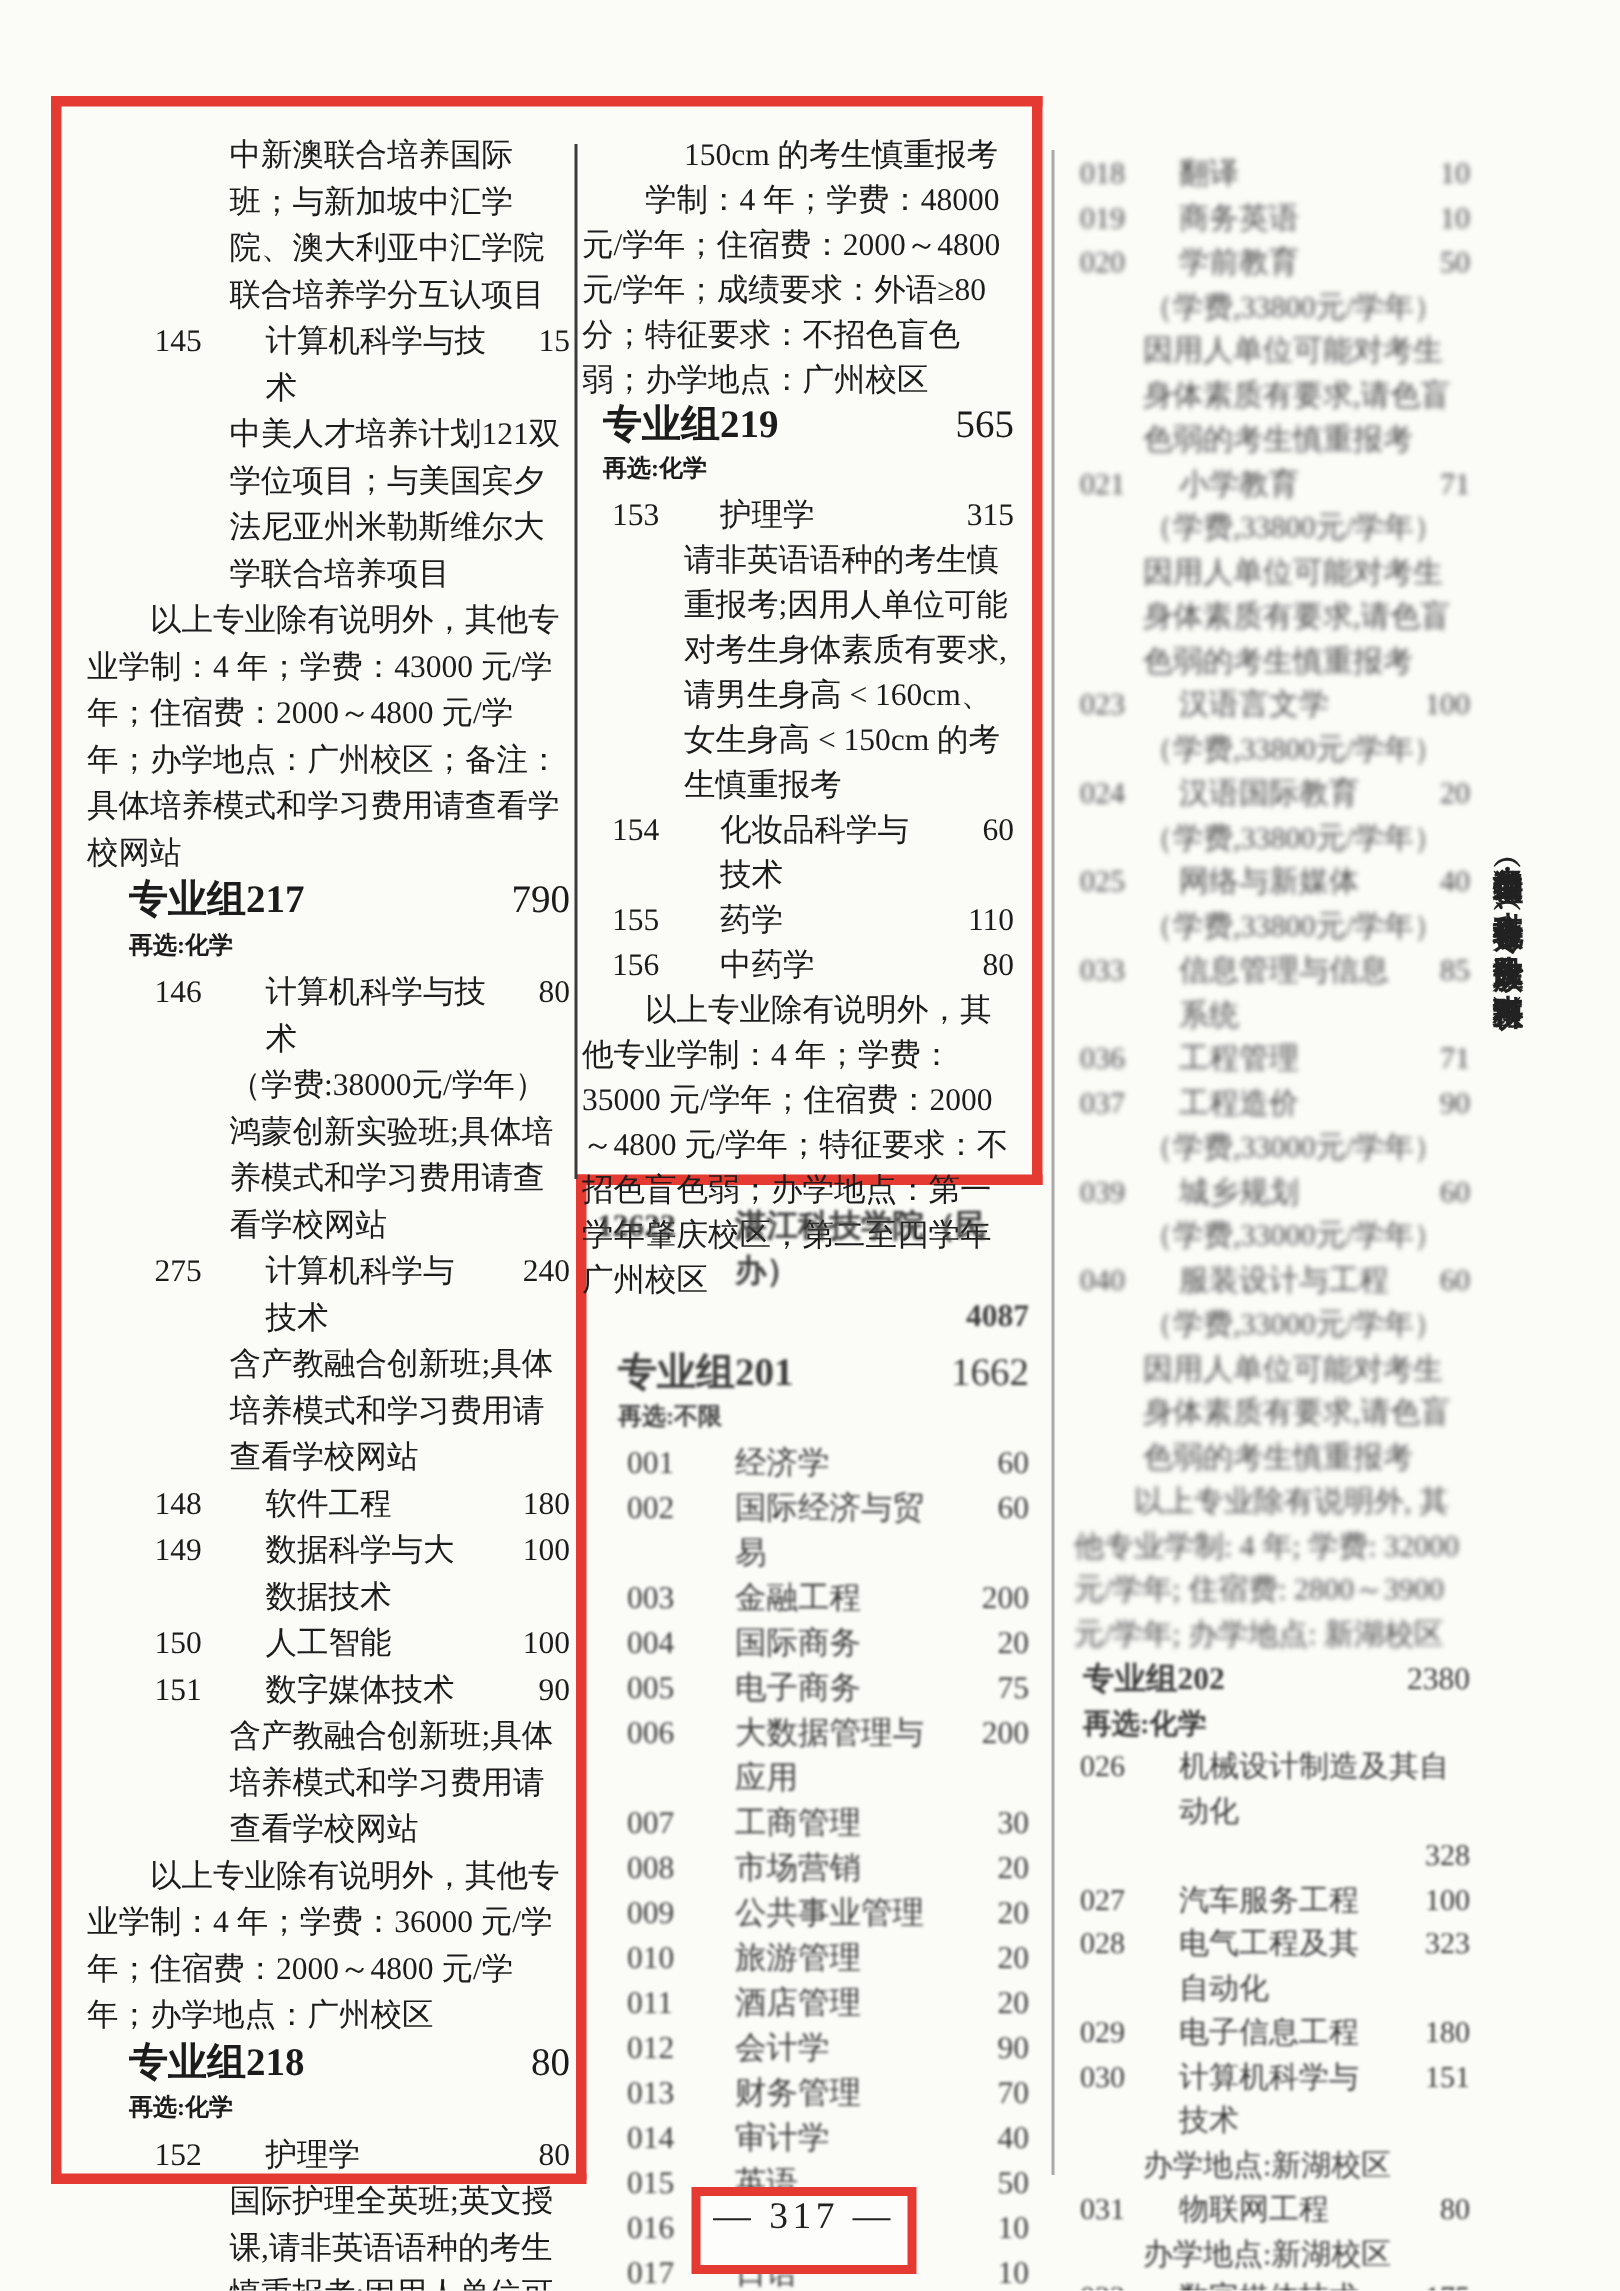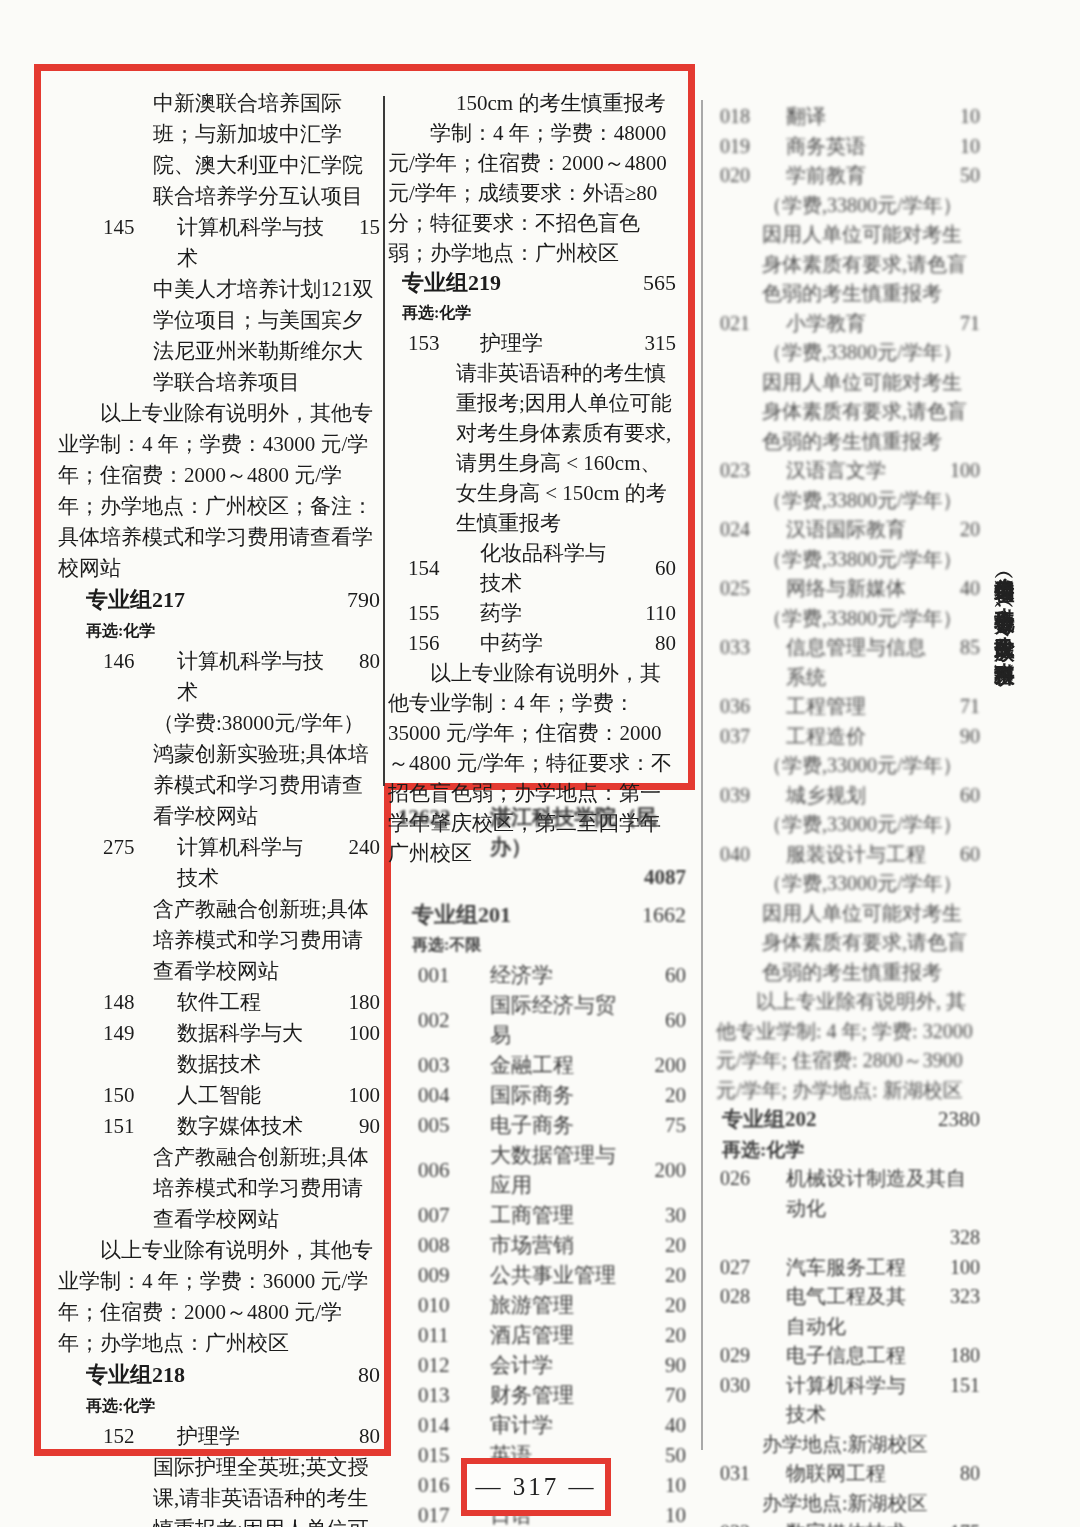--- a/index.html
+++ b/index.html
@@ -13,30 +13,30 @@
   #col2a,#col2b{line-height:30px;}
   #col3{font-size:20px;line-height:29.5px;}
 
   
   .row{display:flex;padding-left:45px;gap:24px;}
   .code{flex:0 0 50px;}
   .name{flex:1 1 auto;}
   .count{flex:0 0 auto;margin-left:6px;}
   .note{margin-left:95px;}
   .para{text-indent:2em;}
-  .group{display:flex;padding-left:28px;font-weight:bold;font-size:22px;}
+  .group{display:flex;padding-left:28px;font-weight:bold;font-size:26px;}
   .gcount{margin-left:auto;font-weight:normal;}
   .resel{padding-left:28px;font-weight:bold;font-size:16px;}
   .uni{display:flex;font-weight:bold;}
   .ucode{flex:0 0 92px;}
   .uni-count{text-align:right;font-weight:bold;}
   .count-line{text-align:right;}
 
   
-  #col2a .row,#col2b .row{padding-left:20px;align-items:center;}
+  #col2a .row,#col2b .row{padding-left:20px;}
   #col2a .code,#col2b .code{flex:0 0 48px;}
   #col2a .note,#col2b .note{margin-left:68px;}
   #col2a .group,#col2b .group{padding-left:14px;}
   #col2a .resel,#col2b .resel{padding-left:14px;}
 
   
   #col3 .row{padding-left:4px;}
   #col3 .code{flex:0 0 42px;}
   #col3 .note{margin-left:46px;}
   #col3 .group{padding-left:6px;font-size:21px;}
@@ -48,21 +48,21 @@
   .blur-c{filter:blur(1.2px);color:#3a3a3a;}
 
   .redline{position:absolute;background:#e43a31;}
   .vline{position:absolute;width:2px;}
   #divider-1-2{left:383px;top:96px;height:690px;background:#3a3a3a;}
   #divider-2-3{left:701px;top:100px;height:1350px;background:#a9a9a9;}
 
   #pagenum-box{
     position:absolute;left:461px;top:1458px;width:150px;height:58px;
     border:6px solid #e43a31;box-sizing:border-box;background:#fdfdfb;
-    display:flex;align-items:center;justify-content:center;
+    display:flex;justify-content:center;
     font-size:25px;letter-spacing:3px;color:#222;
   }
   #sidebar-label{
     position:absolute;left:992px;top:562px;height:610px;
     writing-mode:vertical-rl;text-orientation:upright;
     font-size:20px;letter-spacing:1px;color:#222;font-weight:bold;
   }
   .spacer8{height:8px;}
 </style>
 </head>

